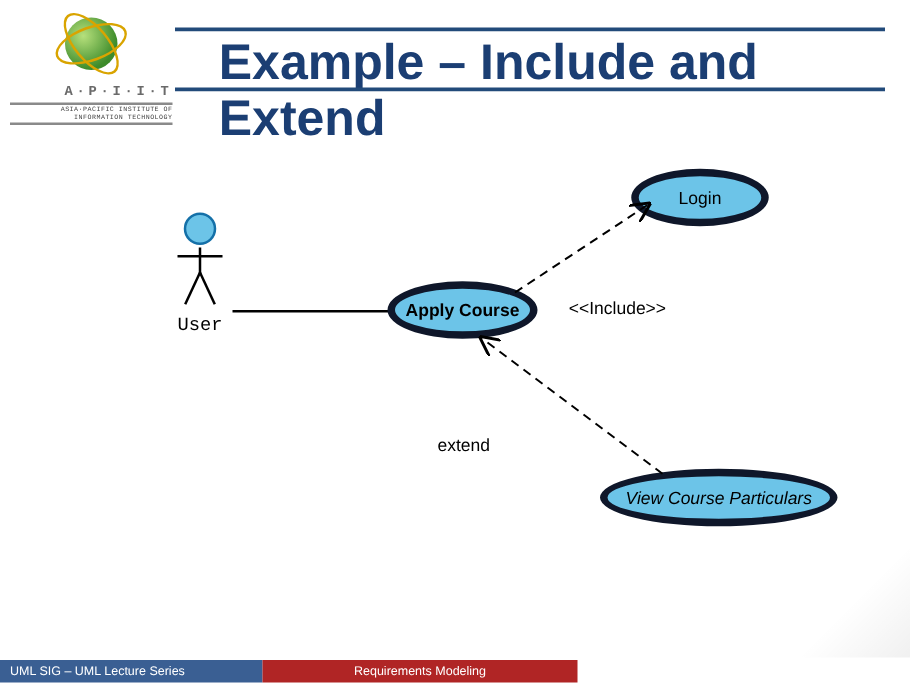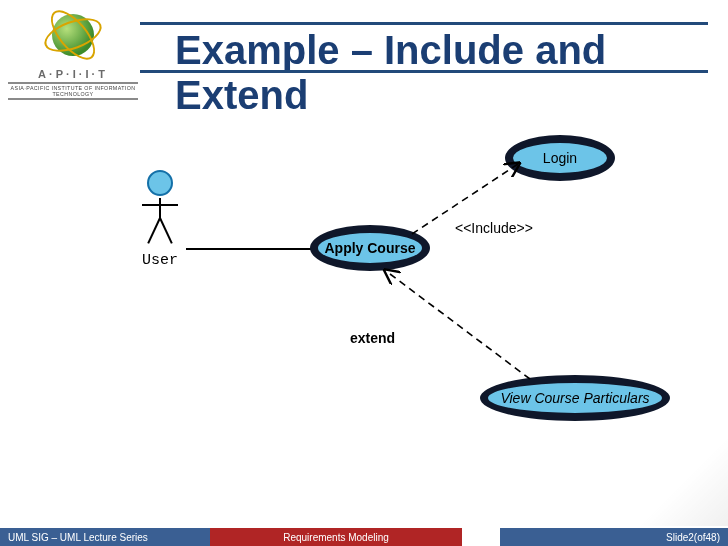--- a/index.html
+++ b/index.html
@@ -32,23 +32,24 @@
     left: 175px;
     font-size: 40px;
     font-weight: bold;
     color: #1b3e73;
   }
   .logo-block {
     position: absolute;
     top: 4px;
     left: 8px;
     width: 130px;
-    text-align: center;
+    text-align: right;
     background: #fff;
     padding-bottom: 2px;
+    font-family: Liberation Mono, monospace;
   }
   .logo-globe {
     width: 62px;
     height: 62px;
     margin: 0 auto;
     position: relative;
   }
   .logo-globe .globe-body {
     width: 42px;
     height: 42px;
@@ -138,21 +139,21 @@
   .actor-leg.left { left: 19px; transform: rotate(25deg); }
   .actor-leg.right { left: 19px; transform: rotate(-25deg); }
   .actor-label {
     font-size: 15px;
     color: #000;
     margin-top: 2px;
   }
   .usecase {
     position: absolute;
     background: #6cc4e8;
-    border: 8px solid #0f172a;
+    border: 6px solid #0f172a;
     border-radius: 50%;
     display: flex;
     align-items: center;
     justify-content: center;
     font-size: 14px;
     color: #000;
     text-align: center;
     padding: 0 6px;
   }
   .uc-apply  { top: 115px; left: 310px; width: 120px; height: 46px; font-weight: bold; }
@@ -167,20 +168,21 @@
   }
   svg.conn {
     position: absolute;
     overflow: visible;
     pointer-events: none;
   }
   .rel-label {
     position: absolute;
     font-size: 14px;
     color: #000;
+    margin-top: 18px;
   }
   .footer {
     position: absolute;
     bottom: 0; left: 0; right: 0;
     height: 22px;
   }
   .footer .band {
     position: absolute;
     bottom: 0;
     height: 18px;
@@ -256,29 +258,22 @@
   <div class="rel-label" style="top:110px; left:455px;">&lt;&lt;Include&gt;&gt;</div>
 
   <svg class="conn" style="top:155px; left:380px;" width="160" height="120">
     <defs>
       <marker id="ah2" markerWidth="10" markerHeight="10" refX="8" refY="5" orient="auto">
         <path d="M0,0 L10,5 L0,10" fill="none" stroke="#000" stroke-width="1.5"></path>
       </marker>
     </defs>
     <line x1="150" y1="114" x2="6" y2="6" stroke="#000" stroke-width="1.6" stroke-dasharray="7,5" marker-end="url(#ah2)"></line>
   </svg>
-  <div class="rel-label" style="top:220px; left:350px;font-weight:bold;">extend</div>
+  <div class="rel-label" style="top:220px; left:350px;">extend</div>
 
 </div>
 
 <div class="corner-shadow"></div>
 
 <div class="footer">
   <div class="band left">UML SIG – UML Lecture Series</div>
   <div class="band center">Requirements Modeling</div>
-  <div class="band right">
-    <span>Slide </span>
-    <span>2</span>
-    <span> (of </span>
-    <span>48</span>
-    <span>)</span>
-  </div>
 </div>
 
 </body></html>

